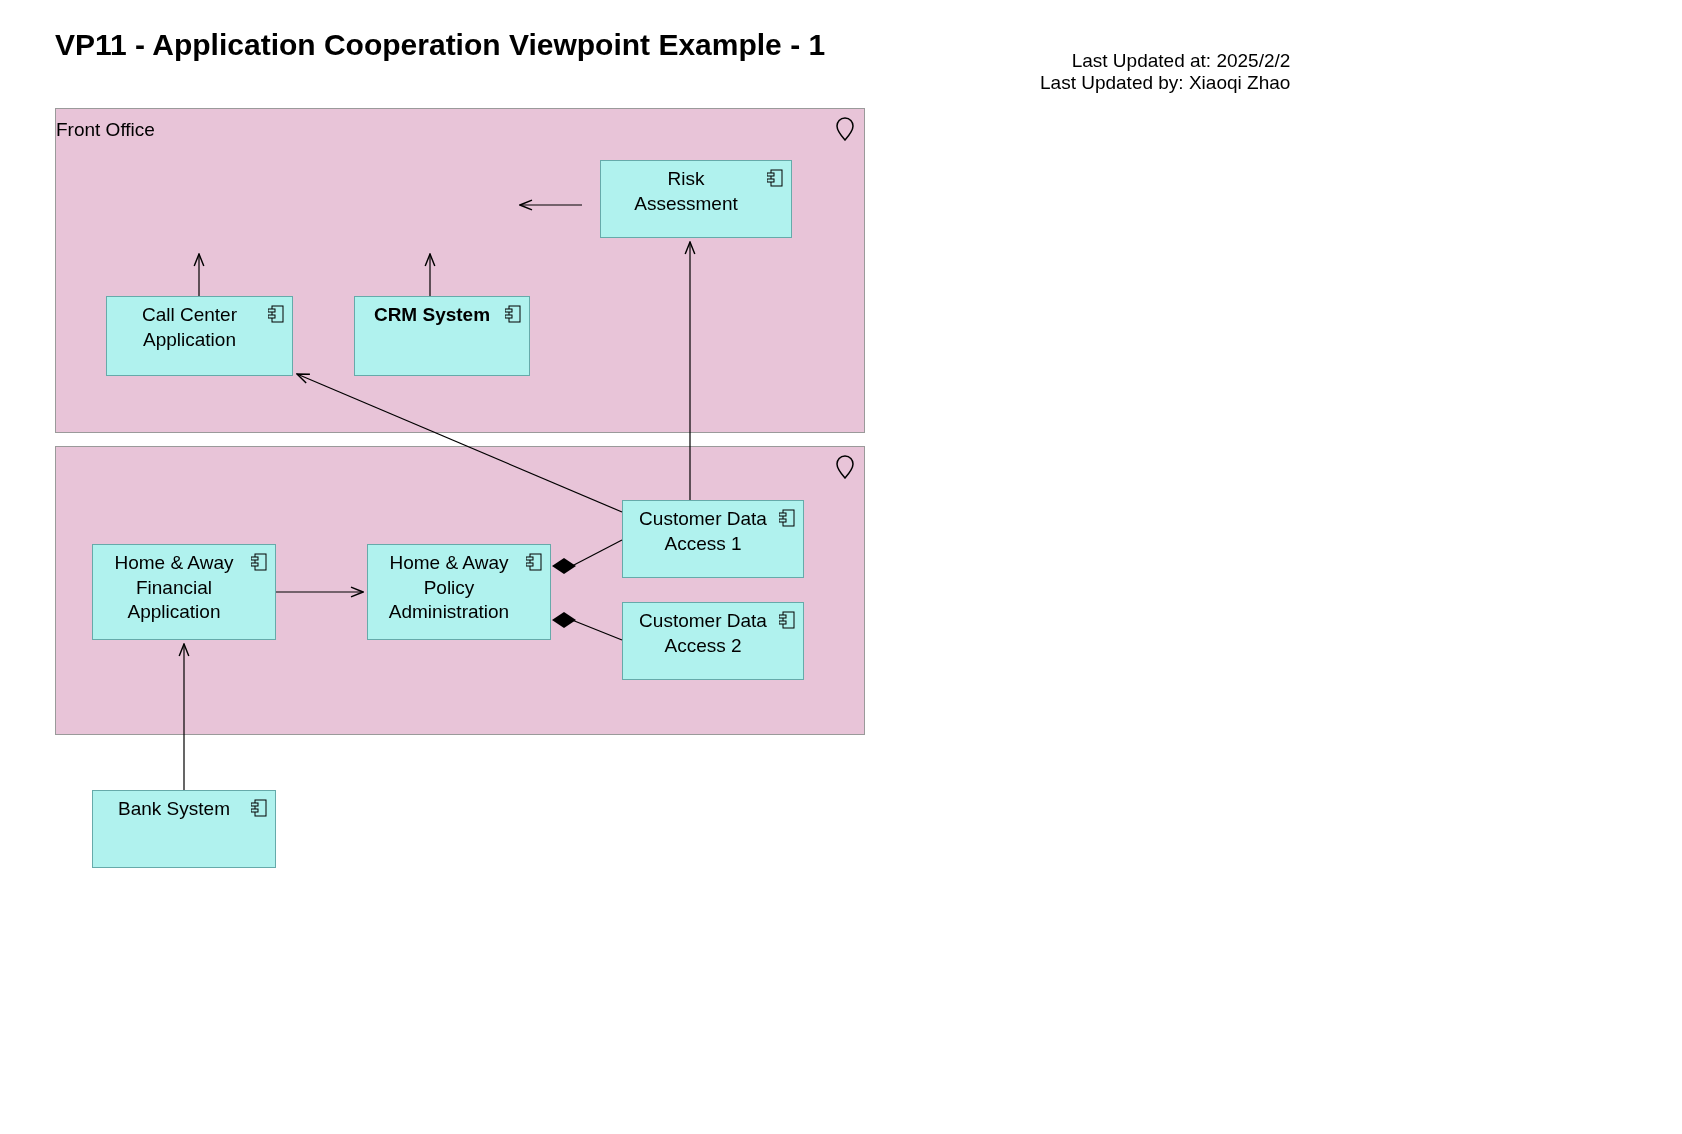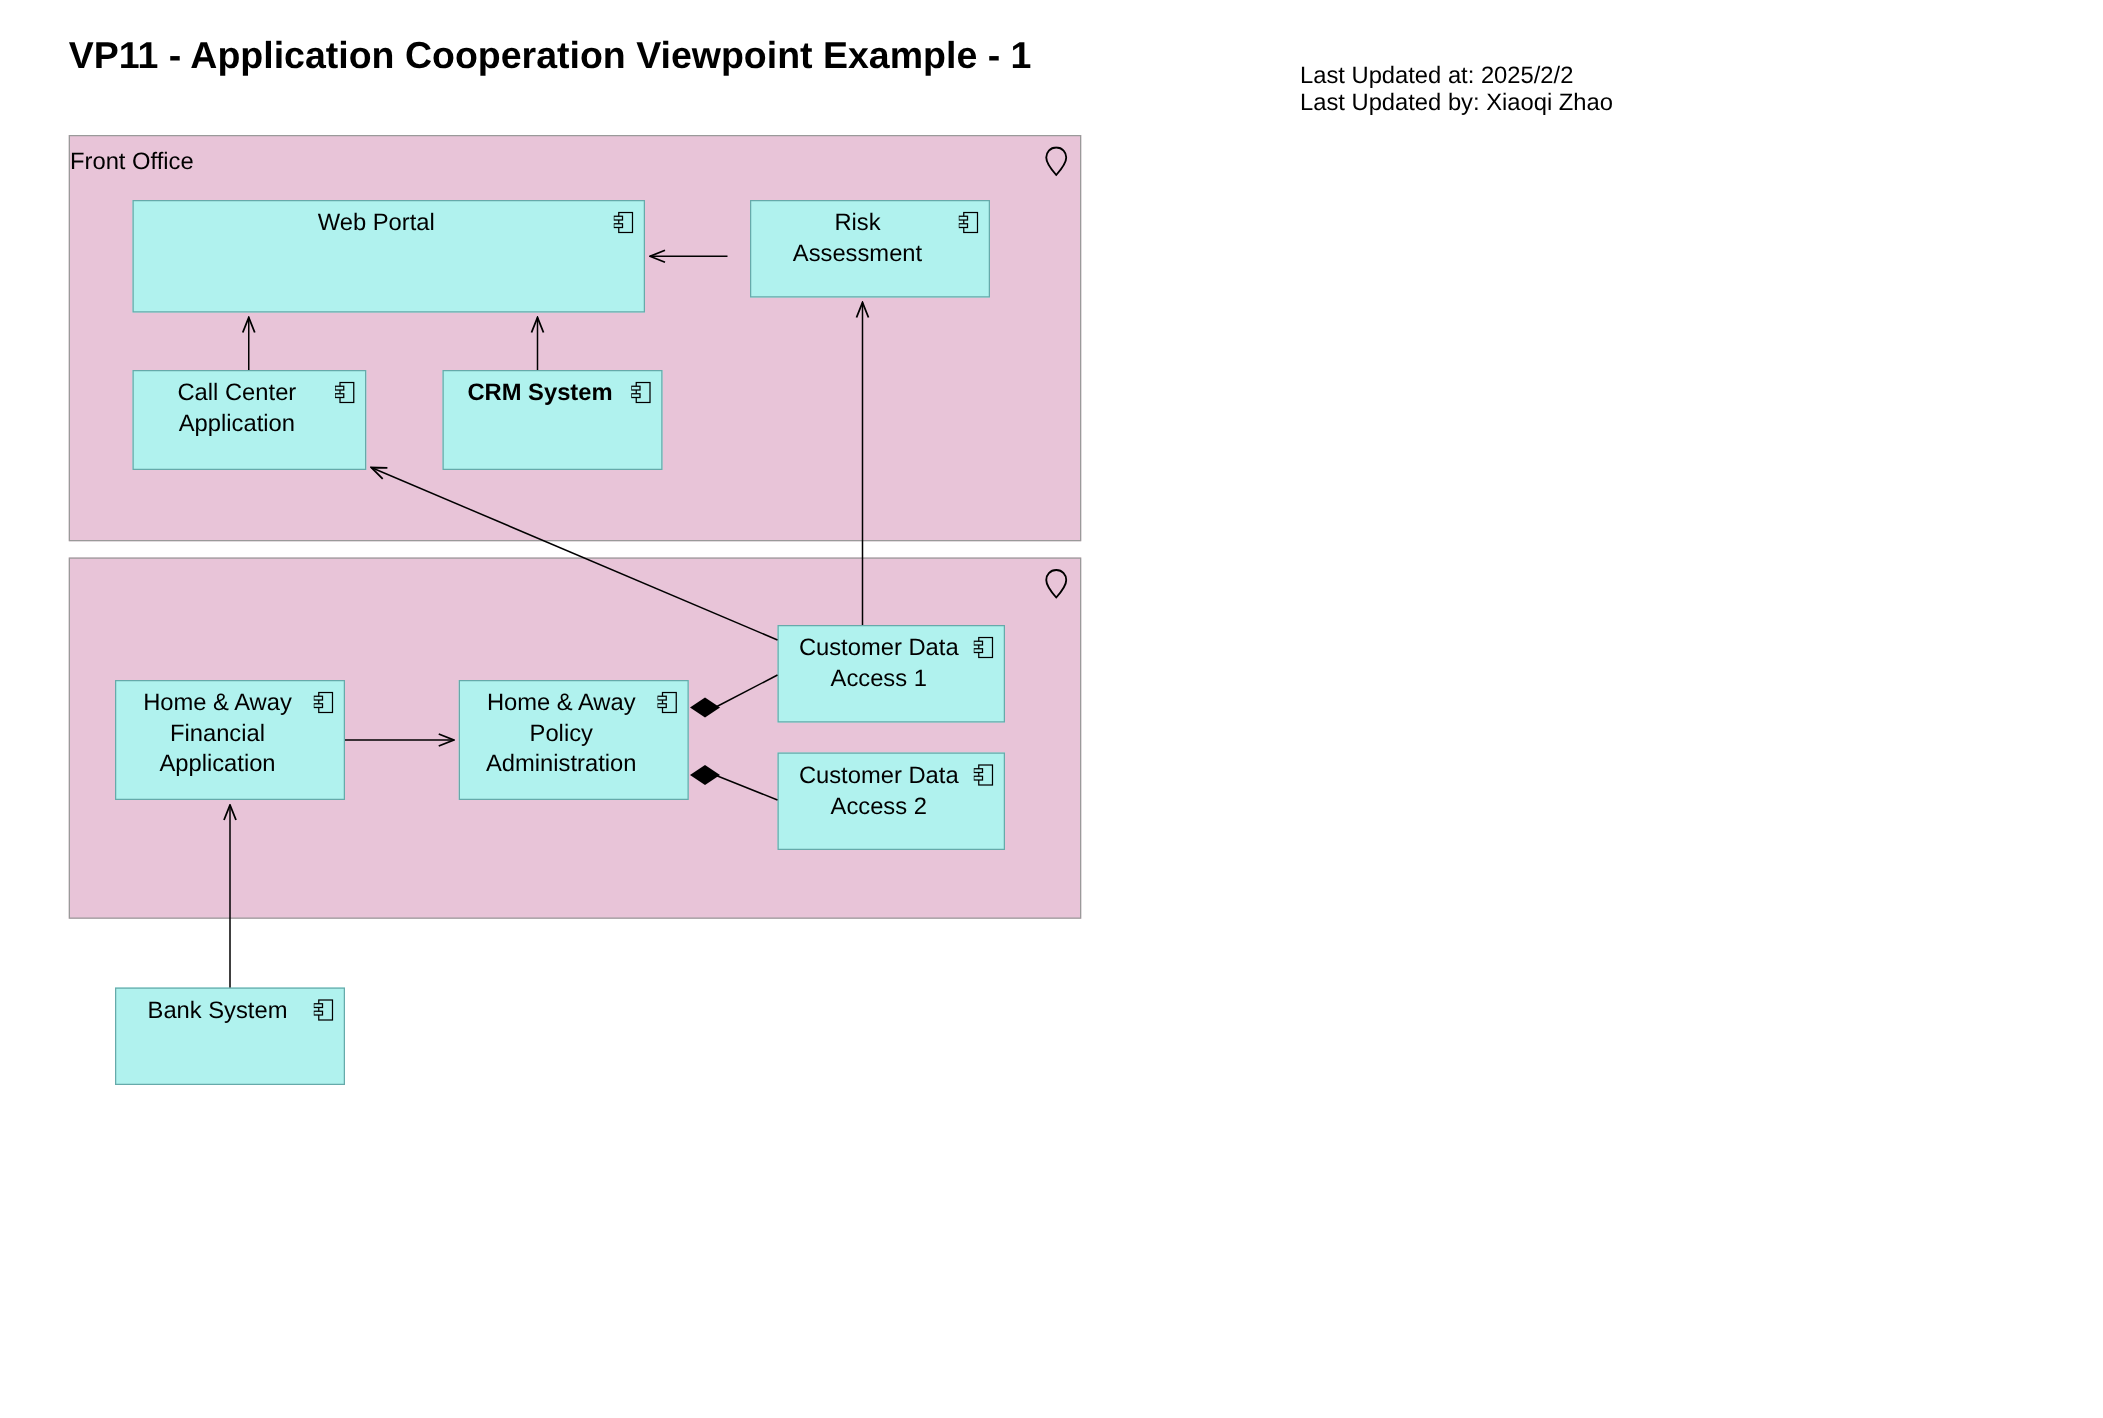--- a/index.html
+++ b/index.html
@@ -76,46 +76,38 @@
     pointer-events: none;
   }
 </style>
 </head>
 <body>
 
 <div class="canvas">
 
   <div class="title" style="left:55px; top:28px;">VP11 - Application Cooperation Viewpoint Example - 1</div>
 
-  <div class="meta" style="left:1040px; top:50px;">
+  <div class="meta" style="left:1040px; top:50px;text-align:right;">
     <div>Last Updated at: 2025/2/2</div>
     <div>Last Updated by: Xiaoqi Zhao</div>
   </div>
 
   <div class="group" style="left:55px; top:108px; width:810px; height:325px;">
     <div class="group-label">Front Office</div>
     <svg class="location-icon" viewBox="0 0 18 24">
       <path d="M9 1 C4 1 1 5 1 9 C1 14 9 23 9 23 C9 23 17 14 17 9 C17 5 14 1 9 1 Z" fill="none" stroke="#000" stroke-width="1.5"></path>
     </svg>
   </div>
 
   <div class="group" style="left:55px; top:446px; width:810px; height:289px;">
     <svg class="location-icon" viewBox="0 0 18 24">
       <path d="M9 1 C4 1 1 5 1 9 C1 14 9 23 9 23 C9 23 17 14 17 9 C17 5 14 1 9 1 Z" fill="none" stroke="#000" stroke-width="1.5"></path>
     </svg>
   </div>
 
-  <div class="node" style="left:106px; top:160px; width:410px; height:90px;">
-    <div class="node-label">Web Portal</div>
-    <svg class="component-icon" viewBox="0 0 16 18">
-      <rect x="4" y="1" width="11" height="16" fill="none" stroke="#000"></rect>
-      <rect x="0" y="4" width="7" height="3" fill="#b0f2ee" stroke="#000"></rect>
-      <rect x="0" y="10" width="7" height="3" fill="#b0f2ee" stroke="#000"></rect>
-    </svg>
-  </div>
 
   <div class="node" style="left:582px; top:160px; width:192px; height:78px;margin-left:18px;">
     <div class="node-label">Risk
 Assessment</div>
     <svg class="component-icon" viewBox="0 0 16 18">
       <rect x="4" y="1" width="11" height="16" fill="none" stroke="#000"></rect>
       <rect x="0" y="4" width="7" height="3" fill="#b0f2ee" stroke="#000"></rect>
       <rect x="0" y="10" width="7" height="3" fill="#b0f2ee" stroke="#000"></rect>
     </svg>
   </div>

